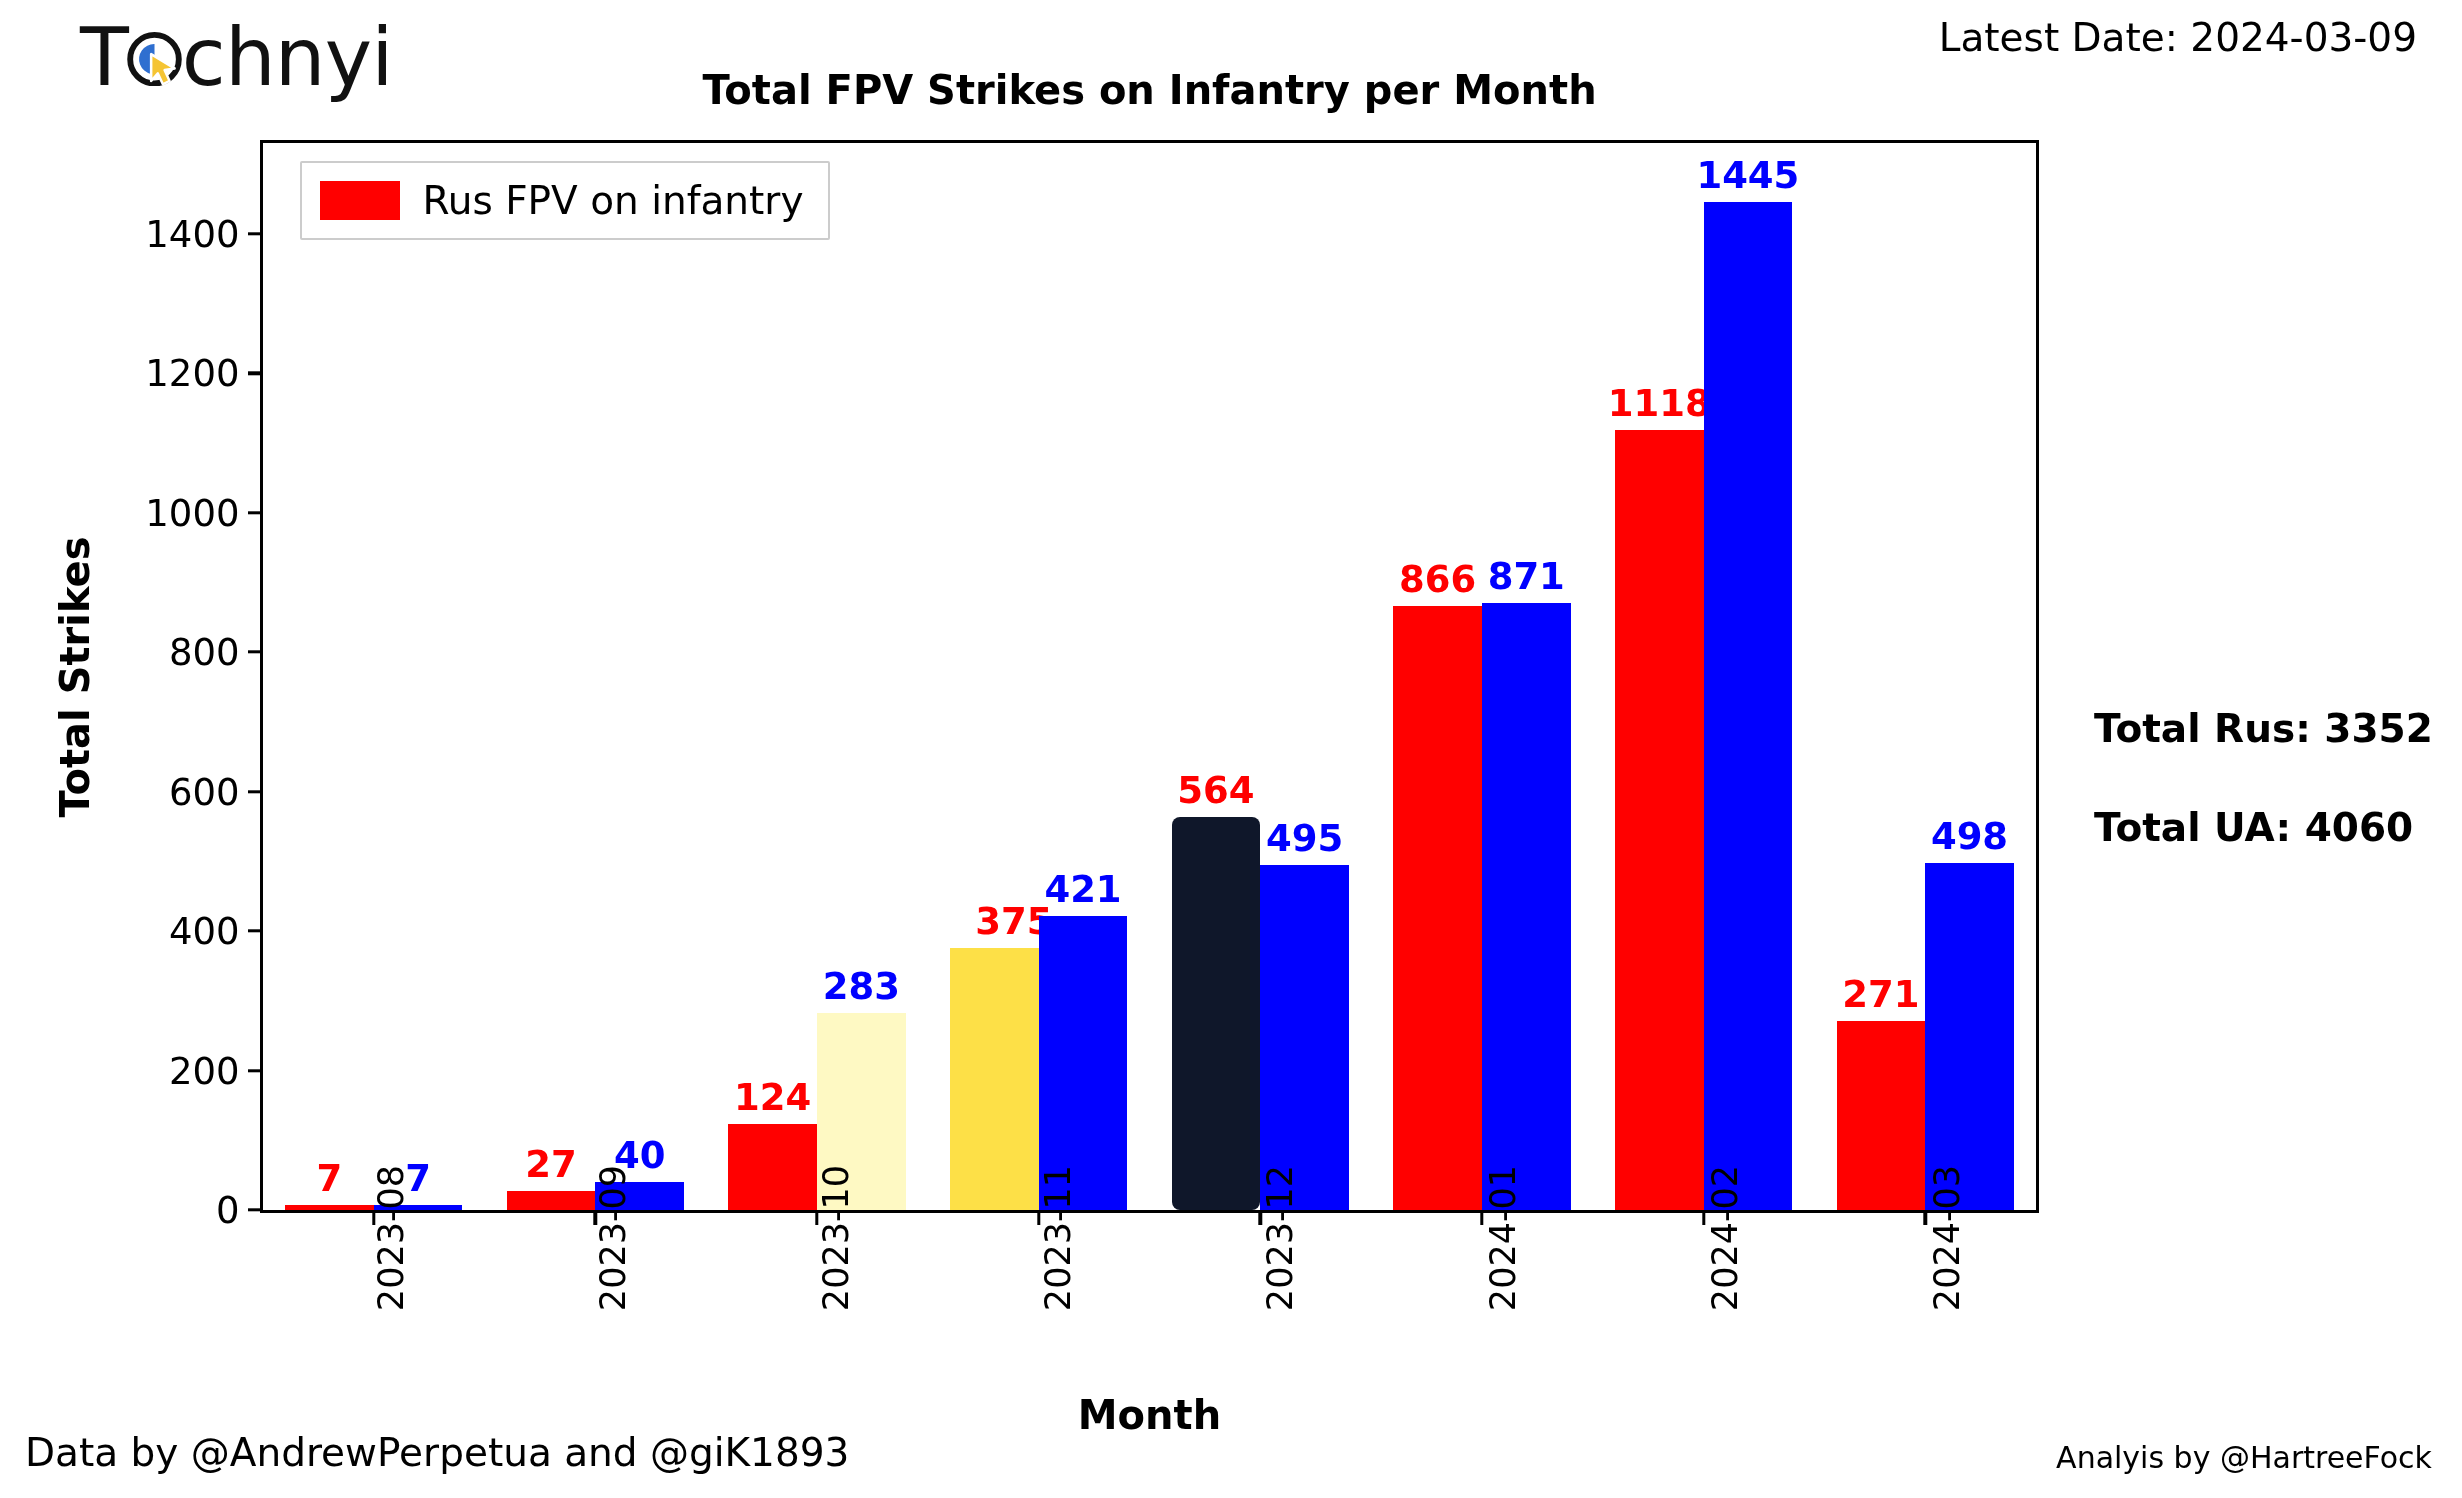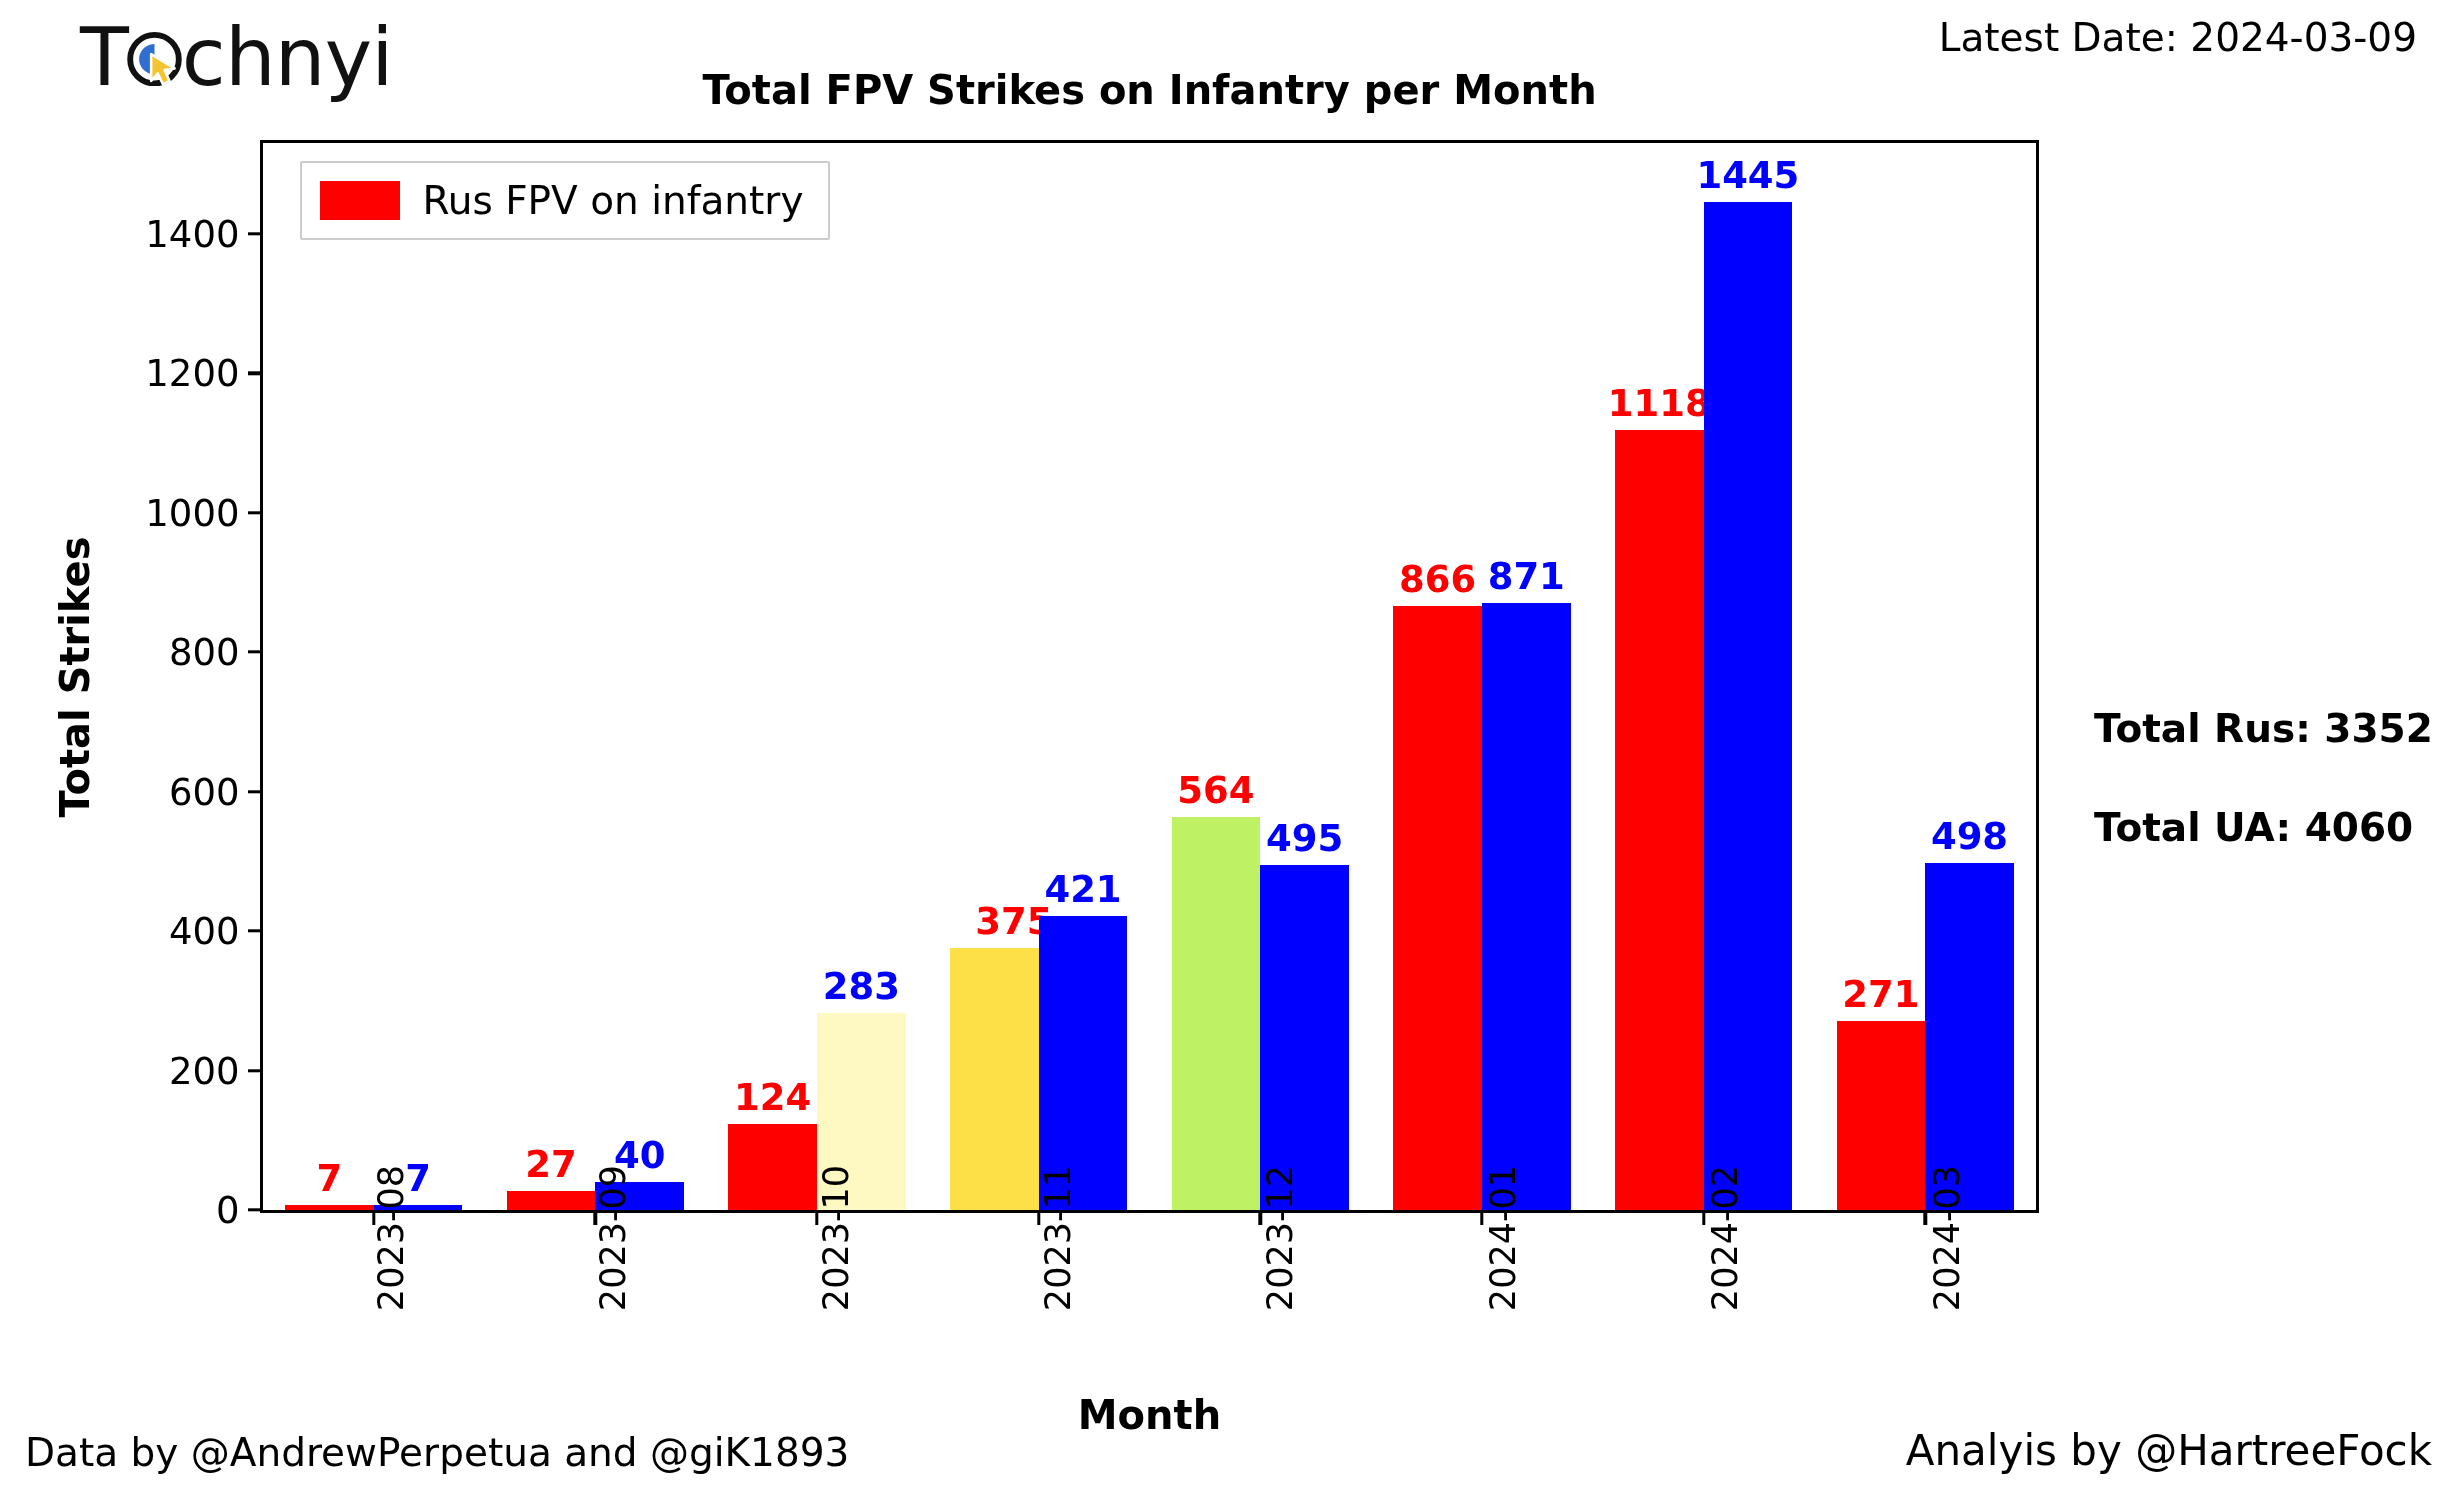--- a/index.html
+++ b/index.html
@@ -222,21 +222,21 @@
     left: 25px;
     bottom: 23.5px;
     font-size: 39px;
     color: #000000;
     white-space: nowrap;
   }
   #footer-right {
     position: absolute;
     right: 30px;
     bottom: 23.5px;
-    font-size: 42px;
+    font-size: 30px;
     color: #000000;
     white-space: nowrap;
   }
 </style>
 </head>
 <body>
 
 <div id="logo">
   <span class="logo-text">T</span>
     <span class="logo-mark">
@@ -305,21 +305,21 @@
         </div>
         <div class="bar" style="width: 5%; left: 31.25%; height: 18.4967%; background: #fef9c3;">
           <div class="bar-value" style="color: rgb(0, 0, 255);">283</div>
         </div>
         <div class="bar" style="width: 5%; left: 38.75%; height: 24.5098%; background: #fde047; padding-left: 39px;">
           <div class="bar-value" style="color: rgb(255, 0, 0);">375</div>
         </div>
         <div class="bar" style="width: 5%; left: 43.75%; height: 27.5163%; background: rgb(0, 0, 255);">
           <div class="bar-value" style="color: rgb(0, 0, 255);">421</div>
         </div>
-        <div class="bar" style="width: 5%; left: 51.25%; height: 36.8627%; background: #bef264;">
+        <div class="bar" style="width: 5%; left: 51.25%; height: 36.8627%; background: #0f172a; border-radius: 8px;">
           <div class="bar-value" style="color: rgb(255, 0, 0);">564</div>
         </div>
         <div class="bar" style="width: 5%; left: 56.25%; height: 32.3529%; background: rgb(0, 0, 255);">
           <div class="bar-value" style="color: rgb(0, 0, 255);">495</div>
         </div>
         <div class="bar" style="width: 5%; left: 63.75%; height: 56.6013%; background: rgb(255, 0, 0);">
           <div class="bar-value" style="color: rgb(255, 0, 0);">866</div>
         </div>
         <div class="bar" style="width: 5%; left: 68.75%; height: 56.9281%; background: rgb(0, 0, 255);">
           <div class="bar-value" style="color: rgb(0, 0, 255);">871</div>

